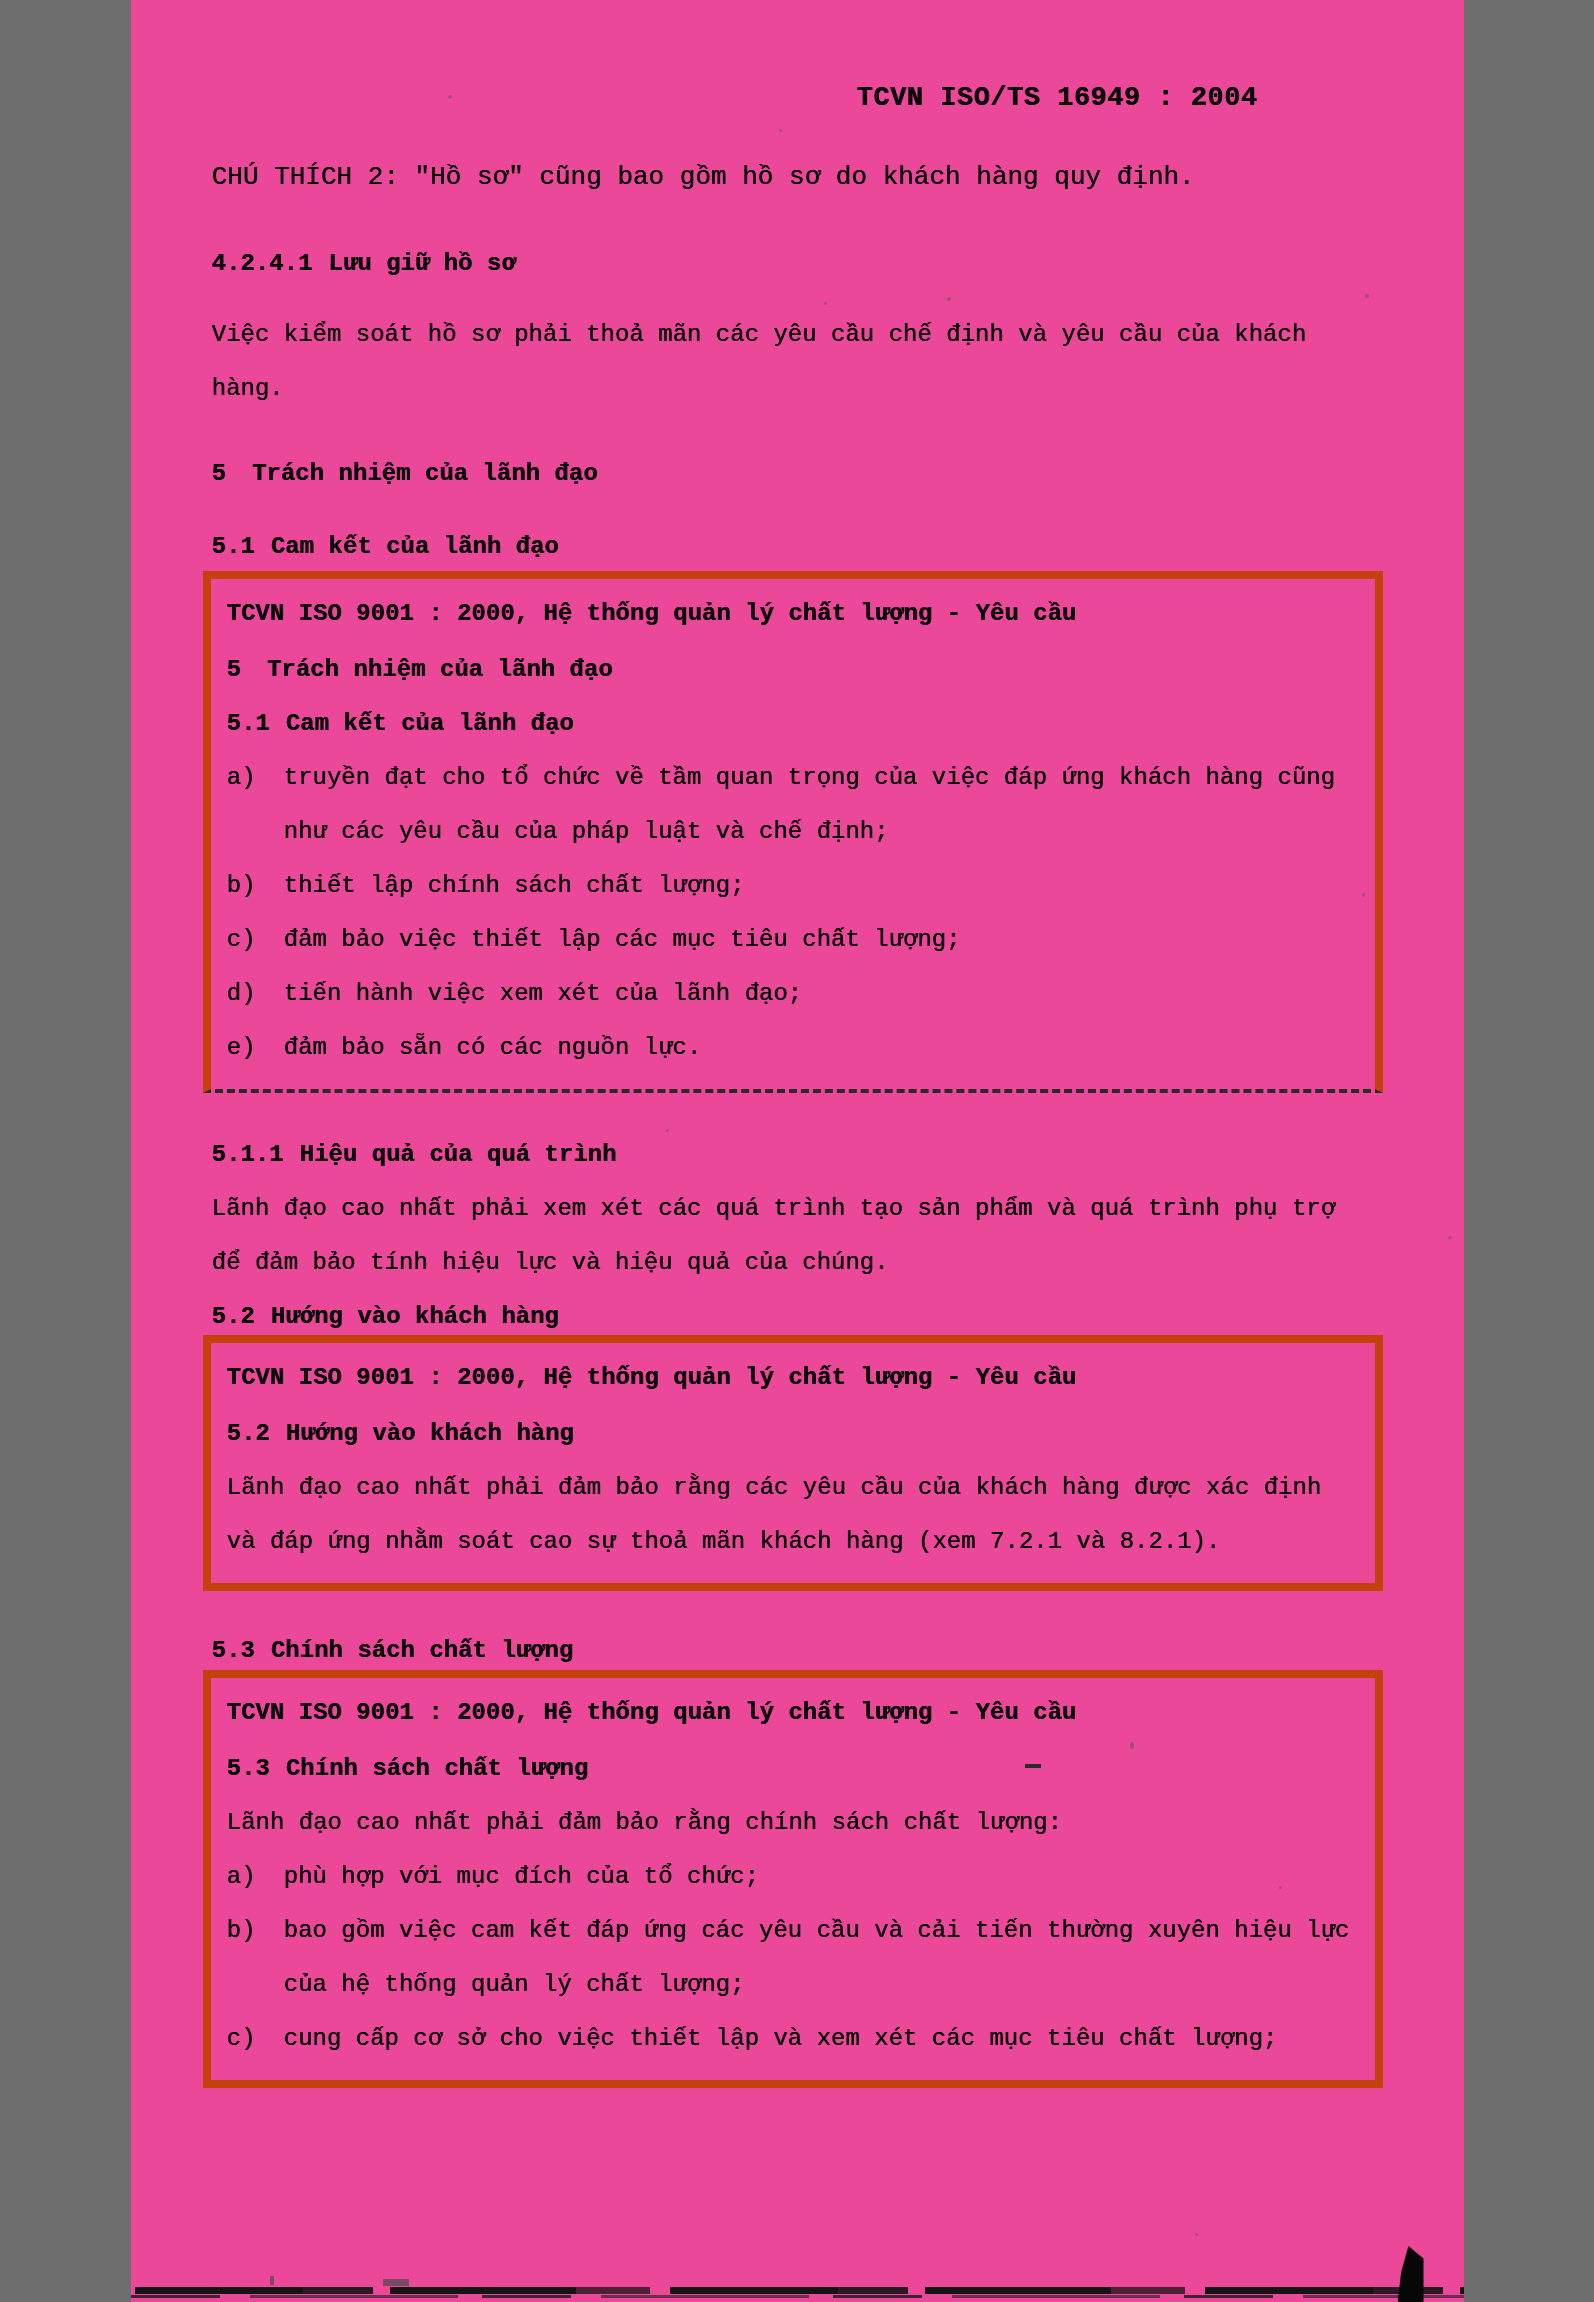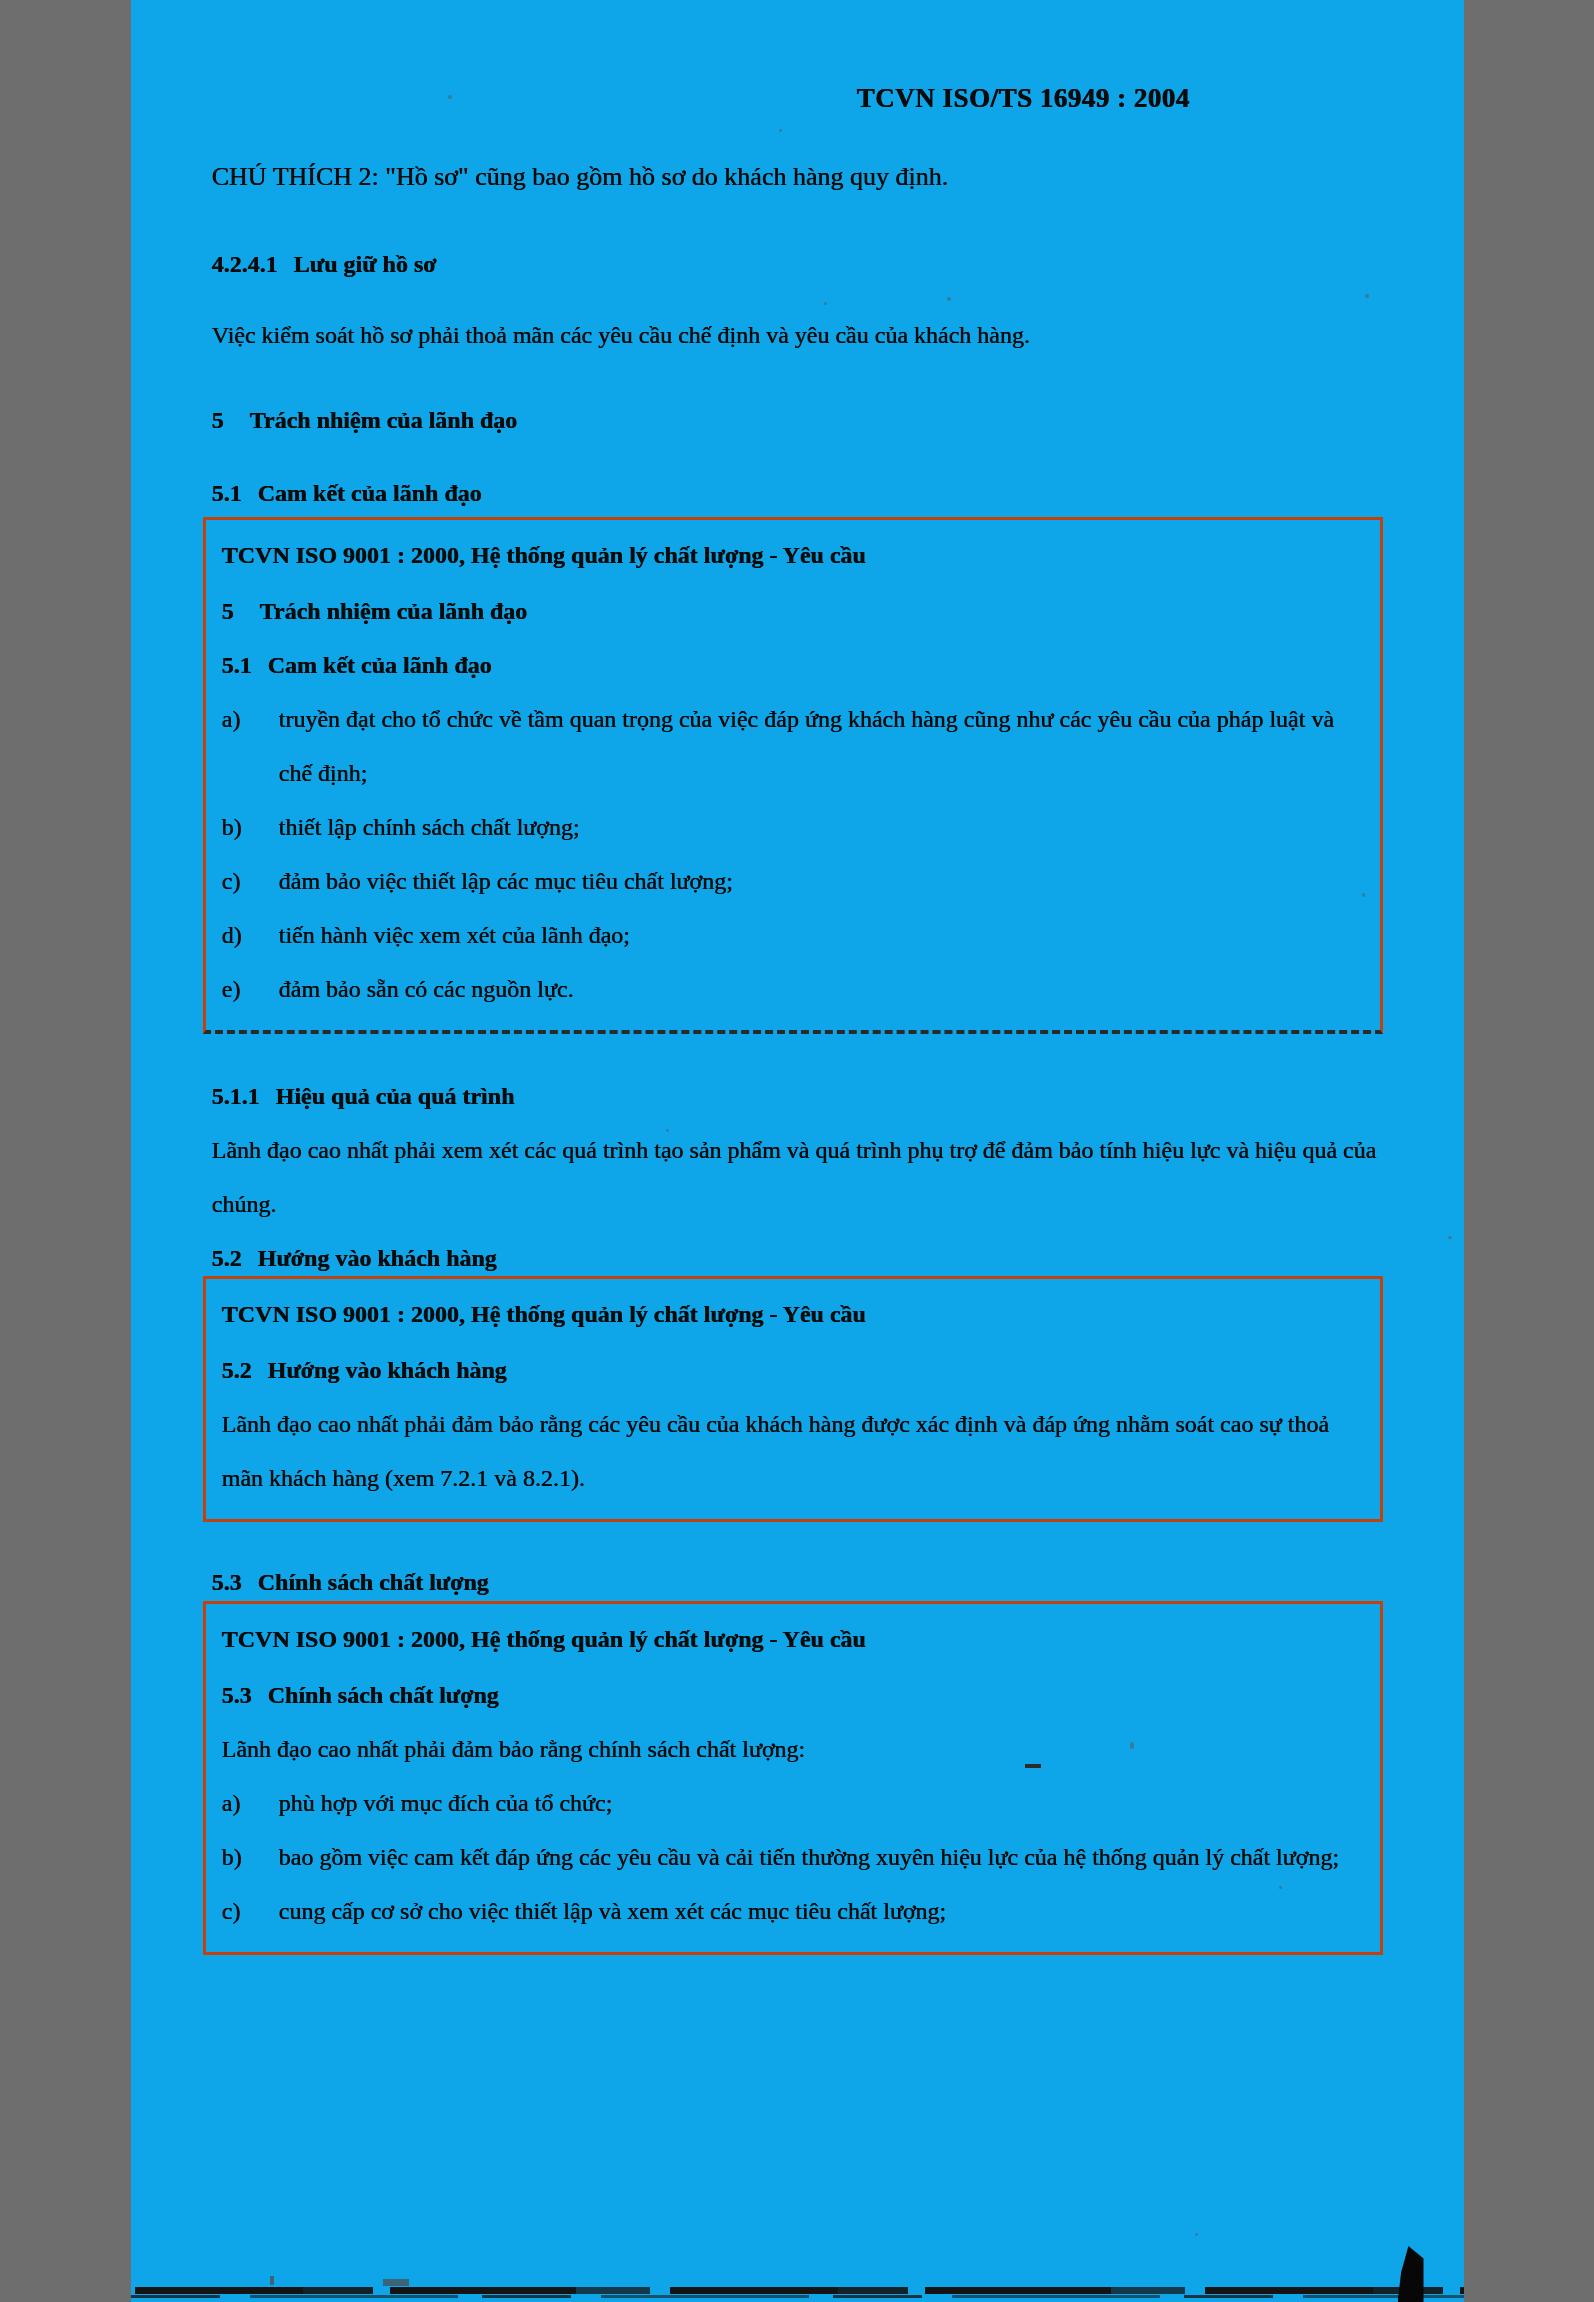--- a/index.html
+++ b/index.html
@@ -1,22 +1,22 @@
 <!DOCTYPE html>
 <html><head>
 <meta charset="utf-8">
 <title>TCVN ISO/TS 16949 : 2004 — page 19</title>
 <style>
   html,body { margin:0; padding:0; background:#6e6e6e; }
   .page {
     position:relative;
     width:1333px; height:2303px;
     margin:0 auto;
-    background:#0ea5e9;
-    font-family:Liberation Serif, serif;
+    background:#ec4899;
+    font-family:Liberation Mono, monospace;
     color:#0b0b0b;
     overflow:hidden;
   }
   .content { padding:0 87px 0 81px; }
   .t {
     font-size:24px;
     line-height:54px;
     letter-spacing:0px;
     text-shadow:0.5px 0 0 currentColor;
   }
@@ -25,21 +25,21 @@
   .hn { display:inline-block; margin-right:16px; }
   .hn-wide { margin-right:26px; }
 
   .doc-header {
     position:absolute; top:83px; left:726px;
     font-size:27px; font-weight:bold; letter-spacing:0.5px;
     text-shadow:0.6px 0 0 #000;
   }
 
   .qbox {
-    border:3px solid #c2410c;
+    border:8px solid #c2410c;
     margin-left:-9px; margin-right:-6px;
     padding:8px 18px 14px 16px;
     background:transparent;
   }
   .qbox.dashed-bottom { border-bottom:4px dashed #2a2a2a; }
 
   .li { display:flex; }
   .li .lab { flex:0 0 57px; }
   .li .tx { flex:1 1 auto; }
 

